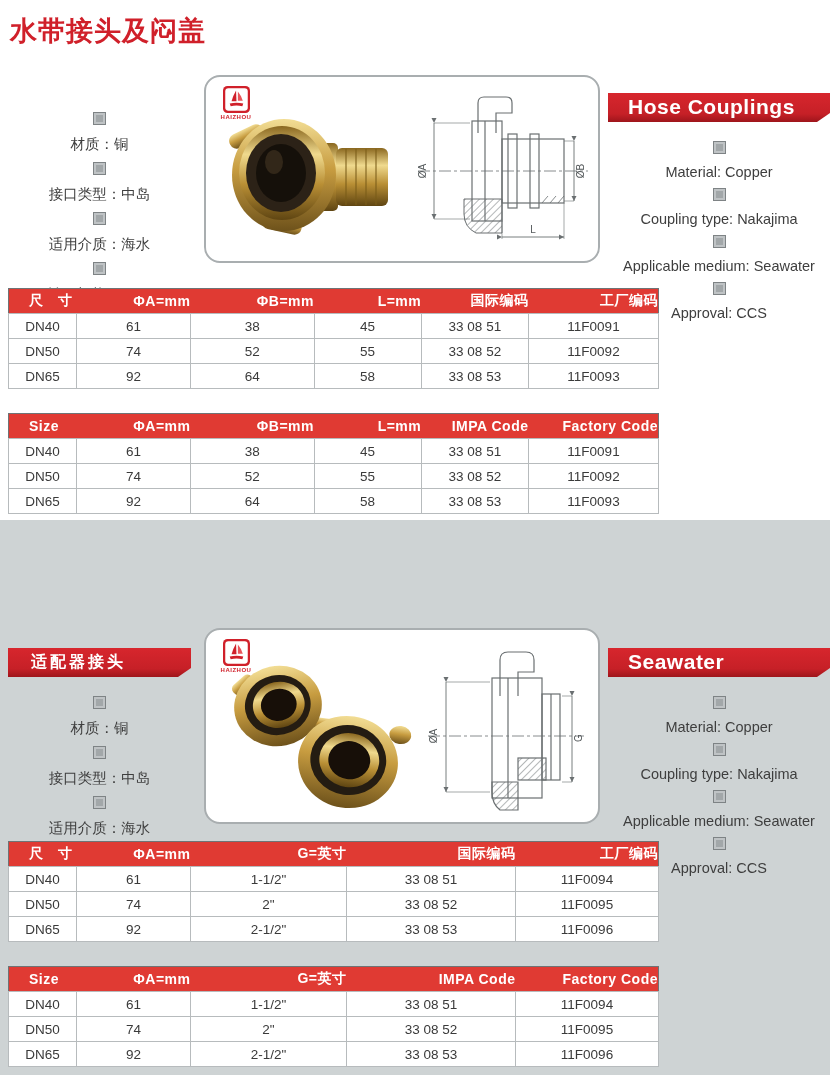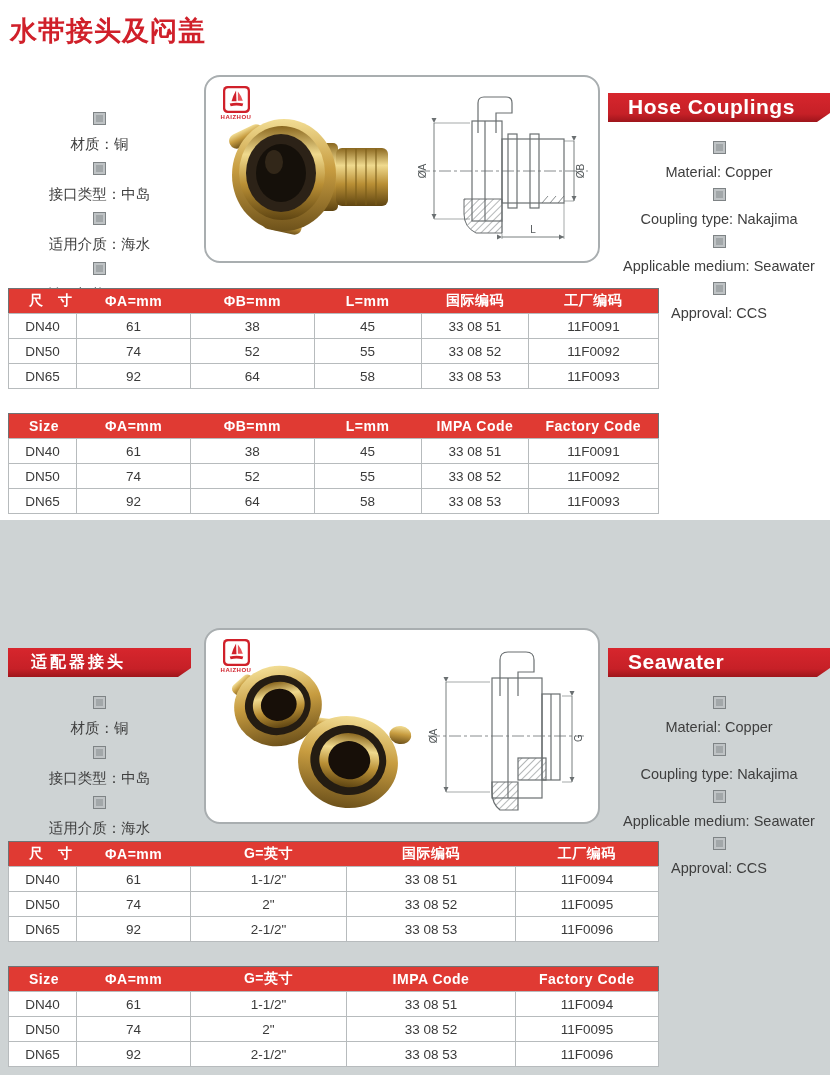--- a/index.html
+++ b/index.html
@@ -44,21 +44,21 @@
   #photo1   { left:22px;  top:30px; width:168px; height:142px; }
   #drawing1 { left:208px; top:10px; width:178px; height:168px; }
   #photo2   { left:14px;  top:22px; width:200px; height:162px; }
   #drawing2 { left:216px; top:8px;  width:168px; height:182px; }
 
   
   .spec-table { position:absolute; left:8px; width:651px; border-collapse:collapse;
                 background:#fff; border:1px solid #6f7375; table-layout:fixed; }
   #table1 { top:288px; } #table2 { top:413px; } #table3 { top:841px; } #table4 { top:966px; }
   .spec-table th { background:#e03a33; color:#fff; font-size:14px; font-weight:bold;
-                   height:25px; text-align:center; border:none; letter-spacing:0.5px; }
+                   height:25px; text-align:right; border:none; letter-spacing:0.5px; }
   .spec-table th.first { text-align:left; padding-left:20px; }
   .spec-table td { border:1px solid #b7bbbd; text-align:center; font-size:13.5px;
                    color:#3a3a3a; height:25px; }
   svg text { font-family:"Liberation Sans", sans-serif; }
 </style>
 </head>
 <body>
 
 <div class="gray-zone"></div>
 

